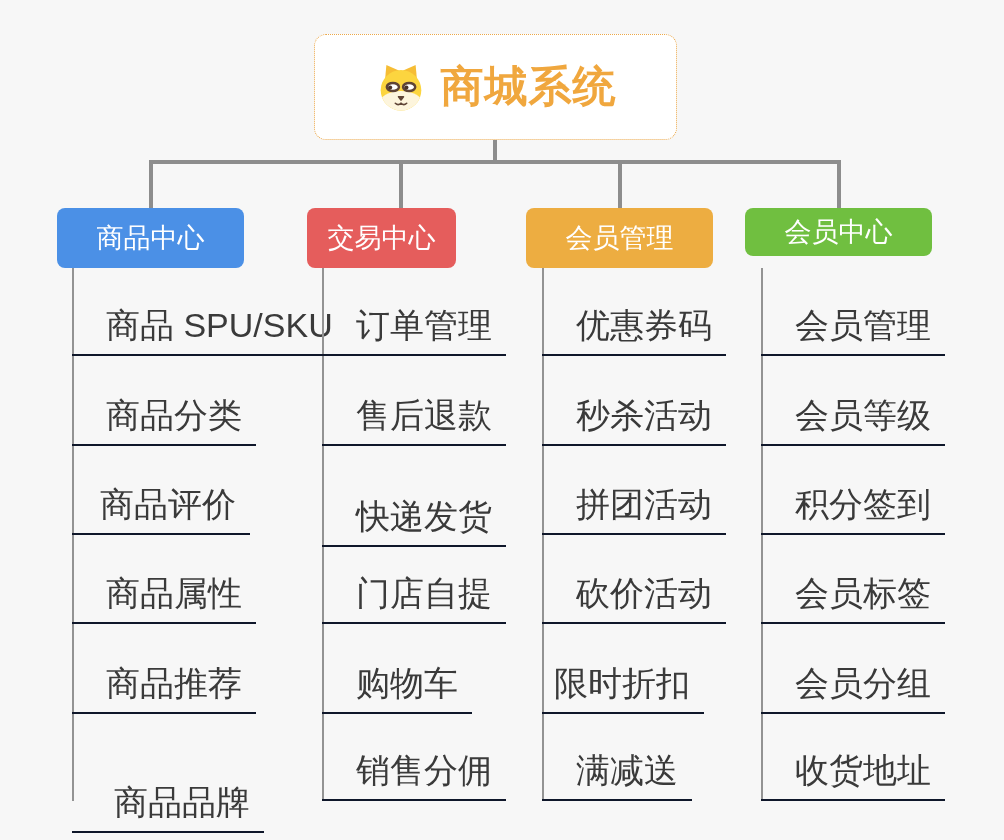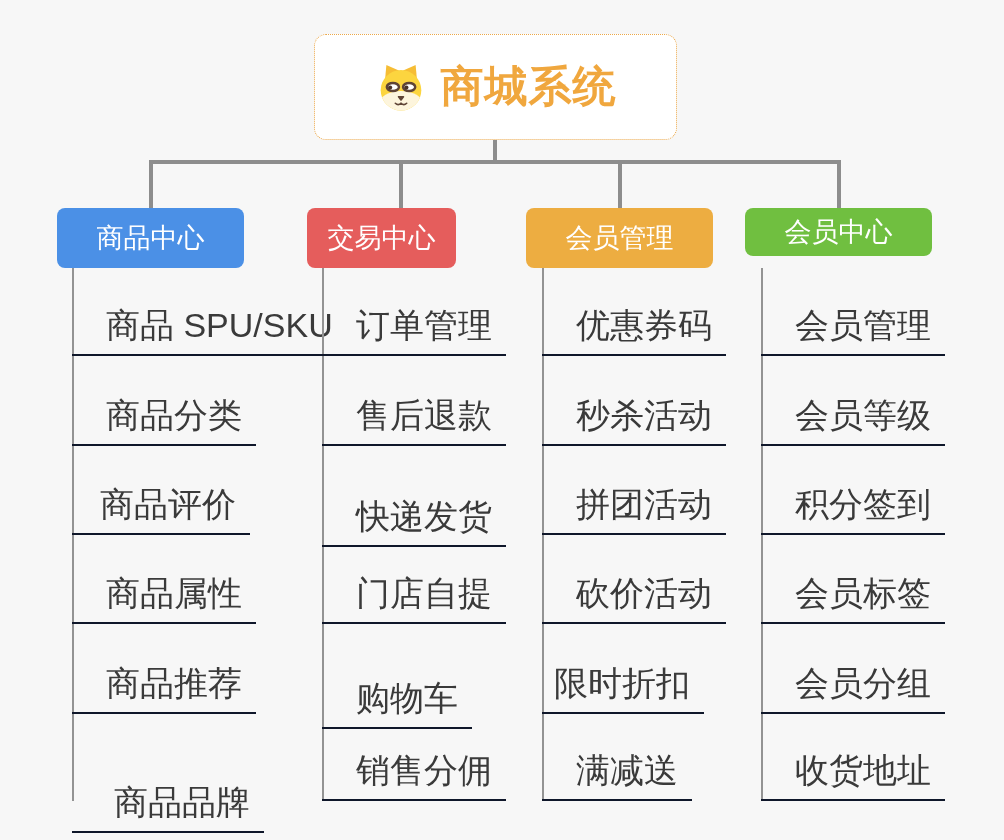--- a/index.html
+++ b/index.html
@@ -100,21 +100,21 @@
       <div class="leaf" style="left: 72px; top: 493px; padding-left: 28px;">商品评价</div>
       <div class="leaf" style="left: 72px; top: 582px;">商品属性</div>
       <div class="leaf" style="left: 72px; top: 672px;">商品推荐</div>
       <div class="leaf" style="left: 72px; top: 791px; padding-left: 42px;">商品品牌</div>
       <div class="branch" style="left: 307px; top: 208px; width: 149px; height: 60px; background: rgb(229, 93, 92);">交易中心</div>
       <div class="vline" style="left: 322px; top: 268px; height: 533px;"></div>
       <div class="leaf" style="left: 322px; top: 314px;">订单管理</div>
       <div class="leaf" style="left: 322px; top: 404px;">售后退款</div>
       <div class="leaf" style="left: 322px; top: 505px;">快递发货</div>
       <div class="leaf" style="left: 322px; top: 582px;">门店自提</div>
-      <div class="leaf" style="left: 322px; top: 687px;">购物车</div>
+      <div class="leaf" style="left: 322px; top: 672px;">购物车</div>
       <div class="leaf" style="left: 322px; top: 759px;">销售分佣</div>
       <div class="branch" style="left: 526px; top: 208px; width: 187px; height: 60px; background: rgb(237, 173, 65);">会员管理</div>
       <div class="vline" style="left: 542px; top: 268px; height: 533px;"></div>
       <div class="leaf" style="left: 542px; top: 314px;">优惠券码</div>
       <div class="leaf" style="left: 542px; top: 404px;">秒杀活动</div>
       <div class="leaf" style="left: 542px; top: 493px;">拼团活动</div>
       <div class="leaf" style="left: 542px; top: 582px;">砍价活动</div>
       <div class="leaf" style="left: 542px; top: 672px; padding-left: 12px;">限时折扣</div>
       <div class="leaf" style="left: 542px; top: 759px;">满减送</div>
       <div class="branch" style="left: 745px; top: 208px; width: 187px; height: 48px; background: rgb(112, 191, 64);">会员中心</div>

